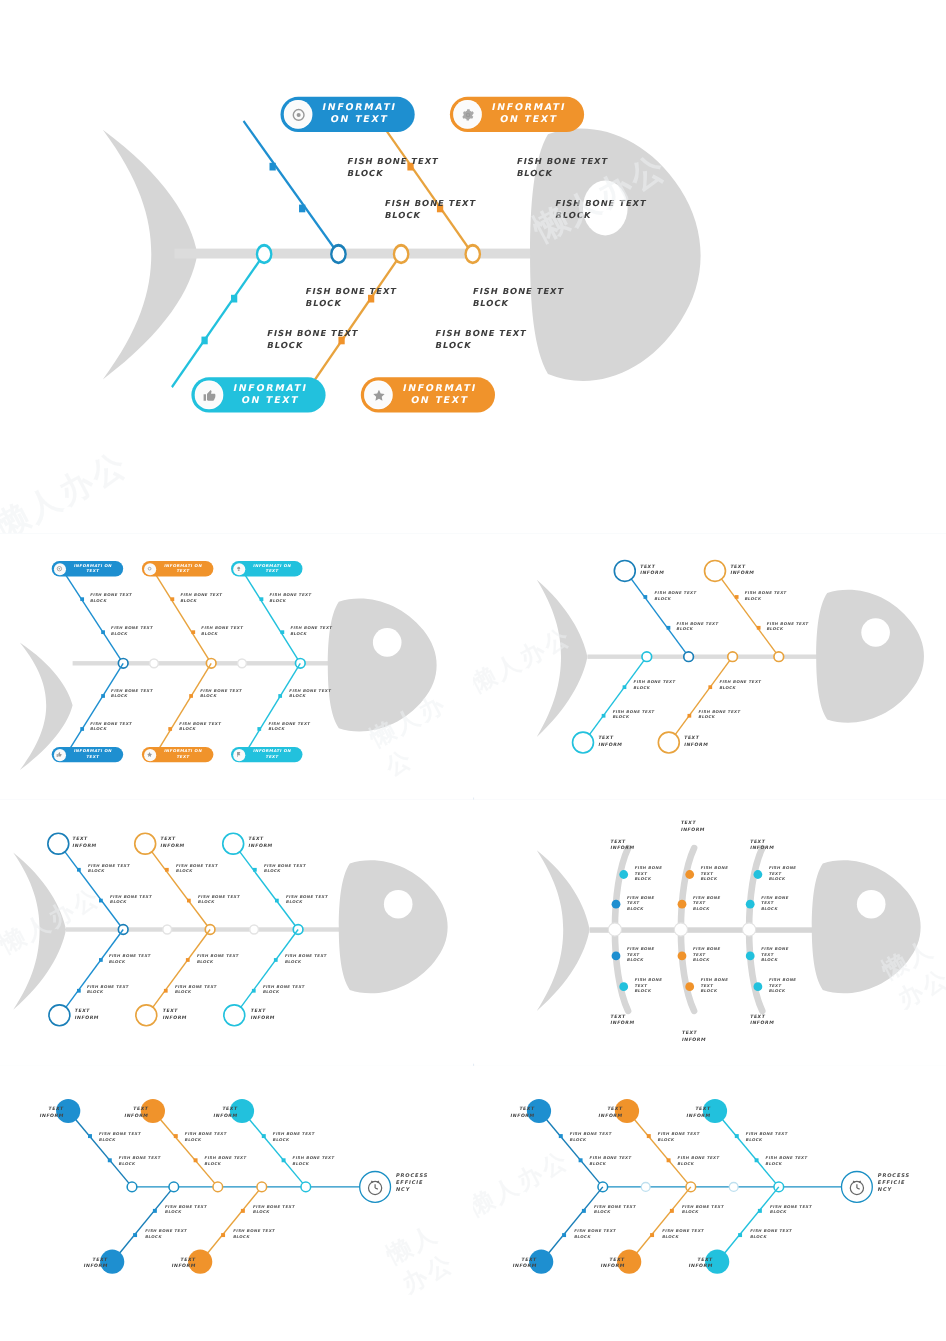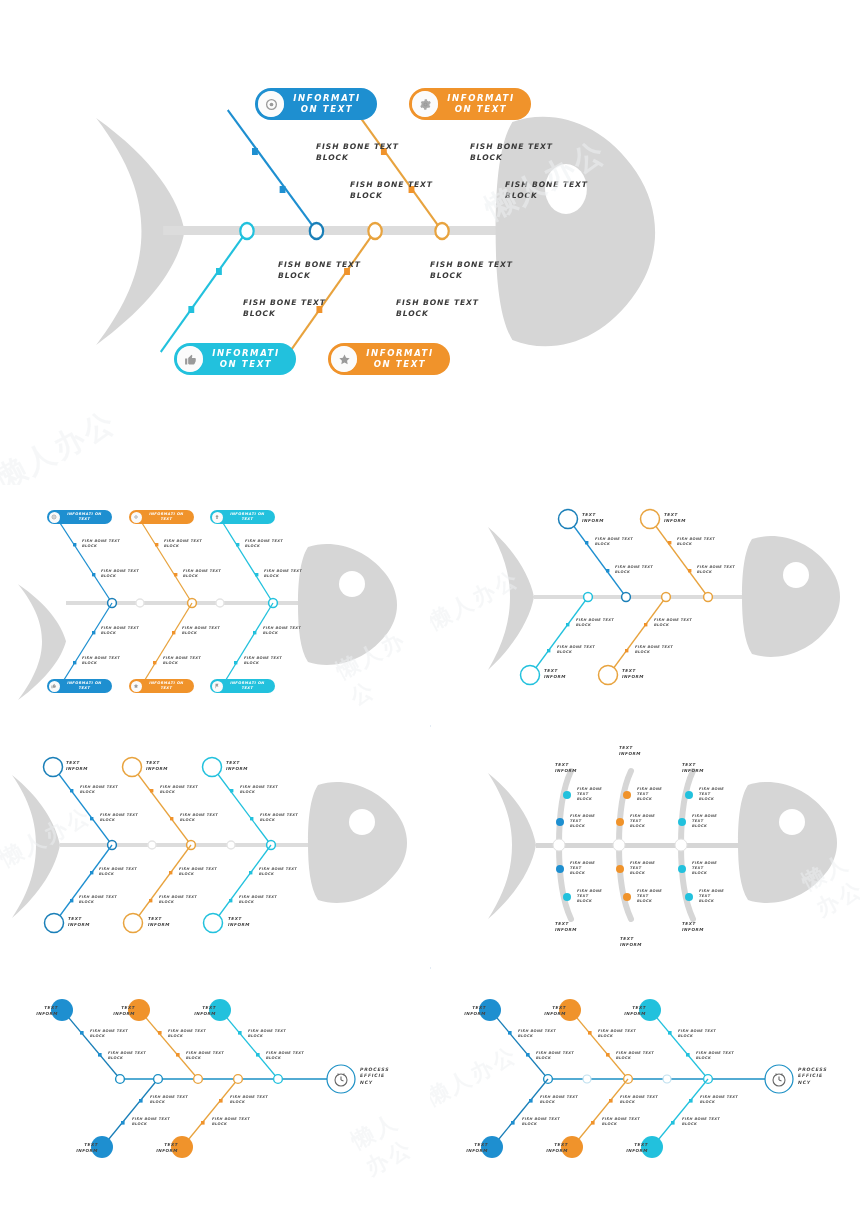--- a/index.html
+++ b/index.html
@@ -4,21 +4,21 @@
 <style>
   html,body{margin:0;padding:0;background:#ffffff;}
   body{
     width:860px;height:1219px;overflow:hidden;position:relative;
     font-family:"Liberation Sans","DejaVu Sans",sans-serif;
   }
   .page{position:absolute;inset:0;background:#fff;}
 
   
   .panel{position:absolute;overflow:hidden;background:#fff;}
-  .hero{left:0;top:0;width:700px;height:485px;padding-left:20px;}
+  .hero{left:0;top:0;width:700px;height:485px;}
   .cell{height:240px;}
   .c-l{left:0;width:430px;}
   .c-r{left:430px;width:430px;}
   .r1{top:485px;} .r2{top:727px;} .r3{top:969px;}
   .cell.r3{height:250px;}
 
   .divider-h{position:absolute;left:0;width:860px;height:1px;background:#e8eef3;}
   .divider-v{position:absolute;width:1px;background:#e4ecf4;}
 
   

